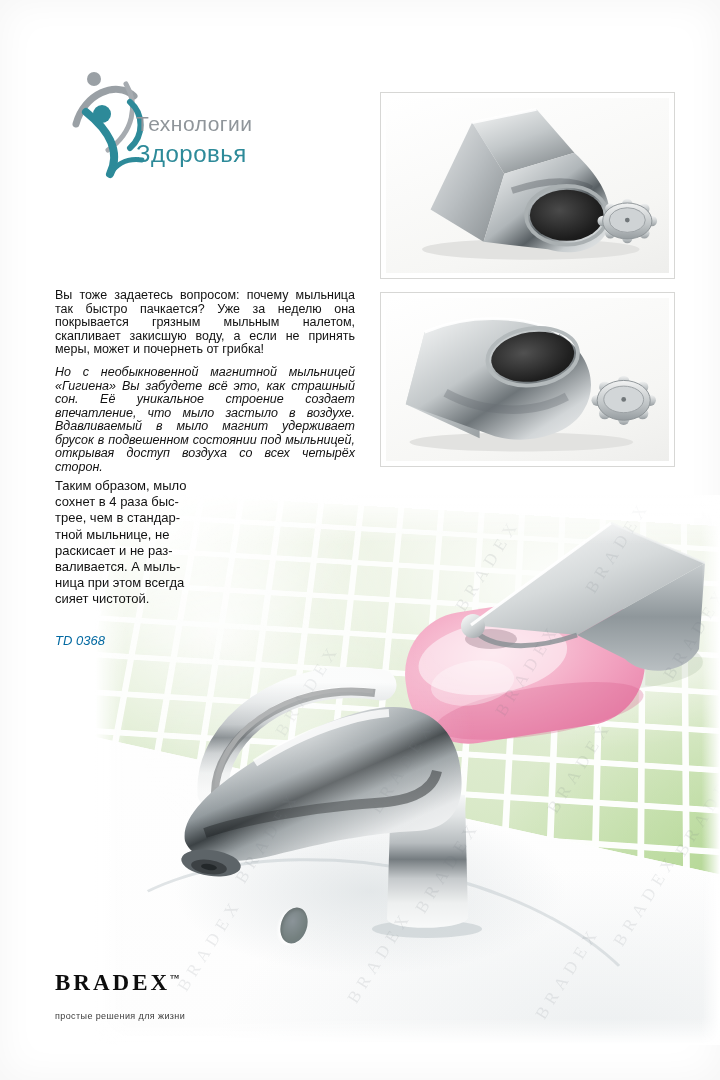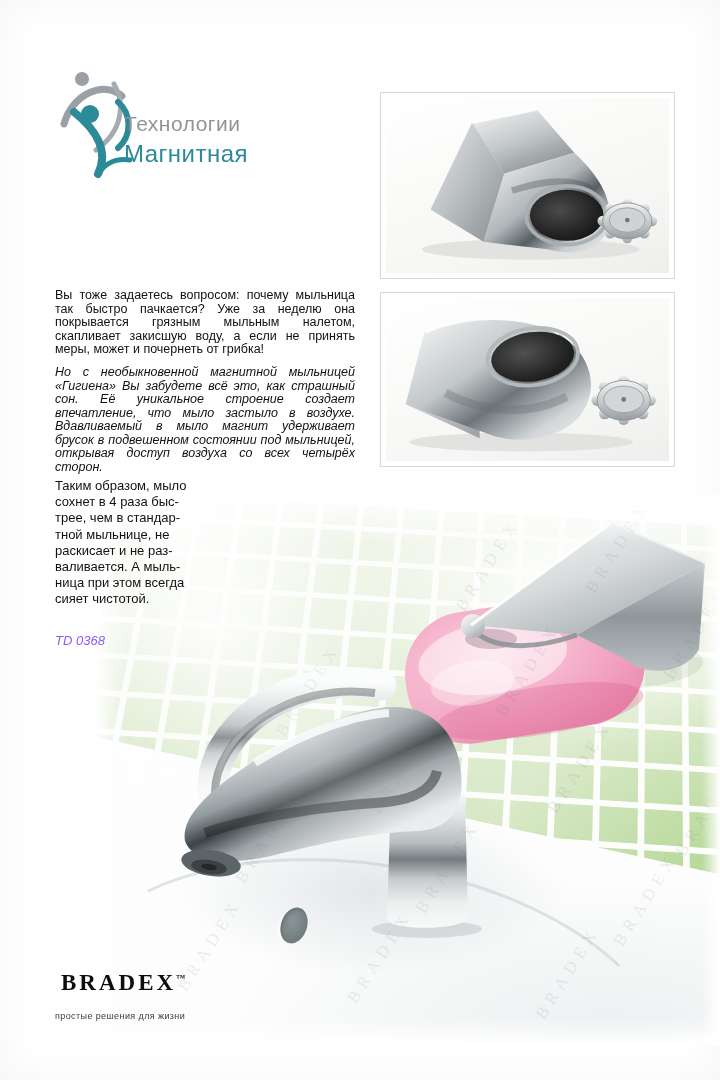--- a/index.html
+++ b/index.html
@@ -2,38 +2,38 @@
 <html><head>
 <meta charset="utf-8">
 <style>
   html,body{margin:0;padding:0;background:#fff;}
   .page{
     position:relative; width:720px; height:1080px; overflow:hidden;
     background:#fff; font-family:"Liberation Sans", sans-serif; color:#1a1a1a;
     box-shadow: inset 0 0 40px rgba(0,0,0,0.045);
   }
   
-  .logo{position:absolute; left:54px; top:62px; width:260px; height:130px;text-decoration:underline;}
+  .logo{position:absolute; left:66px; top:62px; width:260px; height:130px;text-decoration:underline;}
   .logo svg{position:absolute; left:0; top:0;}
   .logo-l1{position:absolute; left:70px; top:50px; font-size:21px; color:#8f959a; letter-spacing:0.5px;}
   .logo-l2{position:absolute; left:70px; top:78px; font-size:24px; color:#2d8a99; letter-spacing:0.5px;}
   
   .title{position:absolute; left:55px; top:222px; width:320px; font-weight:bold;
          color:#d6187c; font-size:20px; line-height:25px;}
   
   .para{position:absolute; left:55px; width:300px; font-size:12.5px; line-height:13.5px;
         text-align:justify; color:#111;}
   .p1{top:289px;}
   .p2{top:366px;font-style:italic;}
   .narrow{position:absolute; left:55px; width:178px; font-size:13px; line-height:16.2px;
           white-space:pre-line; color:#111; z-index:5;}
   .p2b{top:447px;margin-top:31px;}
   .p3{top:584px;}
   .code{position:absolute; left:55px; top:633px; font-size:13px; font-style:italic;
-        color:#8b5cf6; z-index:5;}
+        color:#0369a1; z-index:5;}
   
   .photo-frame{position:absolute; left:380px; width:293px; background:#fff;
                border:1px solid #d7d7d5; z-index:4;}
   .photo-frame .ph-inner{position:absolute; left:5px; top:5px; right:5px; bottom:5px;
                background:linear-gradient(160deg,#ffffff 0%,#f6f6f4 70%,#eeeeec 100%); overflow:hidden;}
   .photo1{top:92px; height:185px;}
   .photo2{top:292px; height:173px;}
   .ph-inner svg{position:absolute; left:0; top:0; width:100%; height:100%;}
   
   .photo-main{position:absolute; left:95px; top:495px; width:625px; height:550px; z-index:1;}
@@ -74,41 +74,41 @@
     background-image:
       linear-gradient(to right, rgba(255,255,255,1) 0%, rgba(255,255,255,0) 5%),
       linear-gradient(to left, rgba(255,255,255,1) 0%, rgba(255,255,255,0) 3%),
       linear-gradient(to top, rgba(255,255,255,1) 0%, rgba(255,255,255,0) 5%),
       linear-gradient(to bottom, rgba(255,255,255,0.95) 0%, rgba(255,255,255,0) 9%),
       radial-gradient(ellipse 320px 230px at 11% 6%, rgba(255,255,255,0.95), rgba(255,255,255,0) 62%),
       radial-gradient(ellipse 280px 210px at 34% 44%, rgba(255,255,255,0.35), rgba(255,255,255,0) 60%);}
   
   .bradex{position:absolute; left:55px; top:966px; z-index:7;}
   .bradex-name{font-family:"Liberation Serif", serif; font-weight:bold; font-size:23px;
-               letter-spacing:3px; color:#0d0d0d; line-height:24px;text-align:right;}
+               letter-spacing:3px; color:#0d0d0d; line-height:24px;}
   .bradex-tm{font-size:9px; vertical-align:9px; letter-spacing:0;}
   .bradex-tag{font-size:9px; letter-spacing:0.4px; color:#3c3c3c; margin-top:16px;}
 </style>
 </head>
 <body>
 
 <div class="page">
 
   <div class="logo">
     <svg width="92" height="122" viewBox="0 0 92 122">
       <circle cx="28" cy="17" r="7" fill="#9aa0a5"></circle>
       <path d="M10,62 C18,32 50,18 68,34" stroke="#9aa0a5" stroke-width="7" fill="none" stroke-linecap="round"></path>
       <path d="M60,22 C72,42 68,70 42,88" stroke="#a6abb0" stroke-width="5" fill="none" stroke-linecap="round"></path>
       <circle cx="36" cy="52" r="9" fill="#2d8a99"></circle>
       <path d="M20,50 C40,66 56,88 44,112" stroke="#2d8a99" stroke-width="8" fill="none" stroke-linecap="round"></path>
       <path d="M44,112 C52,100 62,96 76,98" stroke="#2d8a99" stroke-width="5" fill="none" stroke-linecap="round"></path>
       <path d="M64,40 C78,52 78,74 64,86" stroke="#2d8a99" stroke-width="6" fill="none" stroke-linecap="round"></path>
     </svg>
     <div class="logo-l1">Технологии</div>
-    <div class="logo-l2">Магнитная</div>
+    <div class="logo-l2">Здоровья</div>
   </div>
 
 
   <div class="para p1">Вы тоже задаетесь вопросом: почему мыльница так быстро пачкается? Уже за неделю она покрывается грязным мыльным налетом, скапливает закисшую воду, а если не принять меры, может и почернеть от грибка!</div>
   <div class="para p2">Но с необыкновенной магнитной мыльницей «Гигиена» Вы забудете всё это, как страшный сон. Её уникальное строение создает впечатление, что мыло застыло в воздухе. Вдавливаемый в мыло магнит удерживает брусок в подвешенном состоянии под мыльницей, открывая доступ воздуха со всех четырёх сторон.</div>
   <div class="narrow p2b">Таким образом, мыло
 сохнет в 4 раза быс-
 трее, чем в стандар-
 тной мыльнице, не
 раскисает и не раз-

